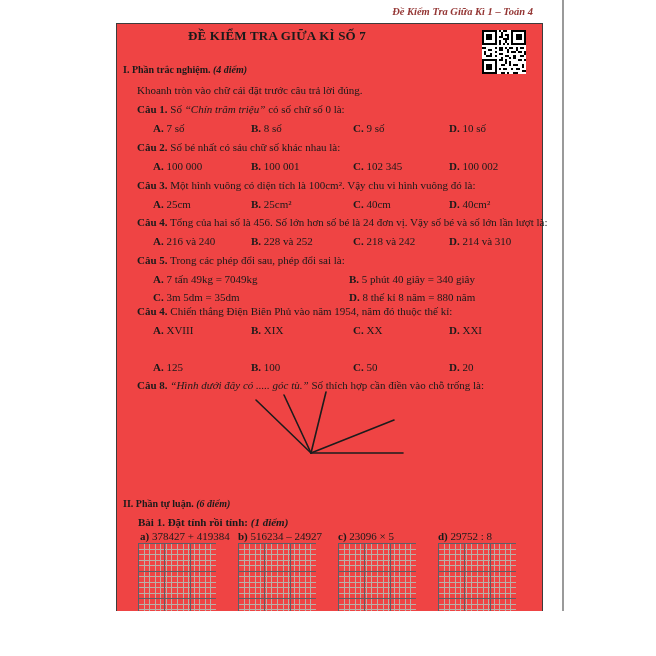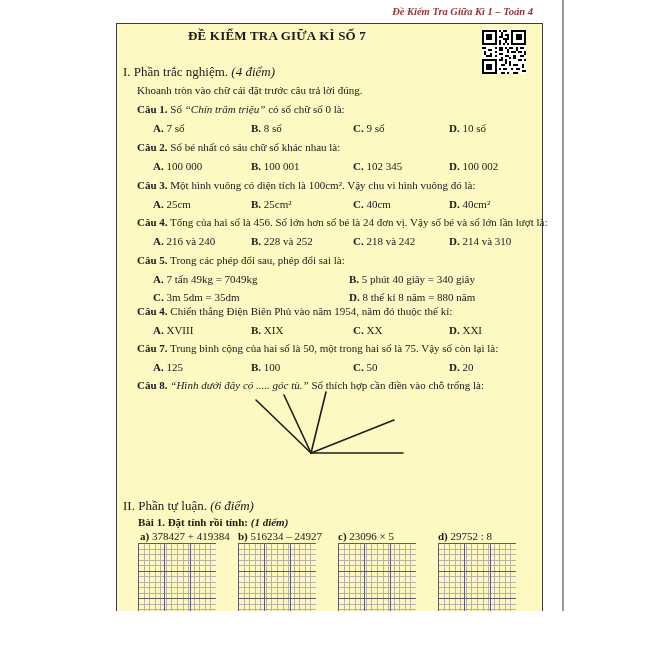--- a/index.html
+++ b/index.html
@@ -2,24 +2,24 @@
 <html><head>
 <meta charset="utf-8">
 <style>
   html,body{margin:0;padding:0;background:#ffffff;}
   .canvas{position:relative;width:656px;height:611px;background:#fff;overflow:hidden;
           font-family:"Liberation Serif","DejaVu Serif",serif;color:#1a1a1a;font-size:11px;line-height:1.25;}
   .red-header{position:absolute;left:233px;top:5px;width:300px;text-align:right;
               font-size:10.5px;font-weight:bold;font-style:italic;color:#943634;}
   .edge-right{position:absolute;left:562px;top:0;width:2px;height:649px;background:#9a9a9a;}
   .edge-bottom{position:absolute;left:90px;top:648px;width:474px;height:2px;background:#a6a6a6;border-bottom:1px solid #7e7e7e;}
-  .box{position:absolute;left:116px;top:23px;width:425px;height:604px;border:1.5px solid #3c3c3c;background:#fef9c3;}
+  .box{position:absolute;left:116px;top:23px;width:425px;height:604px;border:1.5px solid #3c3c3c;background:#ef4444;}
   .title{position:absolute;left:0;top:4px;width:320px;text-align:center;font-weight:bold;font-size:13px;letter-spacing:.2px;}
   .qr{position:absolute;left:365px;top:6px;}
-  .sec{position:absolute;left:6px;font-weight:normal;font-size:13px;white-space:nowrap;}
+  .sec{position:absolute;left:6px;font-weight:bold;font-size:10px;white-space:nowrap;}
   .pts{font-style:italic;}
   .instr{position:absolute;left:20px;white-space:nowrap;}
   .q{position:absolute;left:20px;white-space:nowrap;}
   .lb{font-weight:bold;}
   .it{font-style:italic;}
   .orow{position:absolute;left:0;top:0;width:100%;height:16px;}
   .opt{position:absolute;white-space:nowrap;}
   .c0{left:36px}.c1{left:134px}.c2{left:236px}.c3{left:332px}.c5a{left:36px}.c5b{left:232px}
   .fig{position:absolute;left:135px;top:363px;}
   .bai{position:absolute;left:21px;font-weight:bold;white-space:nowrap;}
@@ -157,21 +157,20 @@
     </div>
 
     <div class="q" style="top:281px"><span class="lb">Câu 4.</span><span> Chiến thắng Điện Biên Phủ vào năm 1954, năm đó thuộc thế kỉ:</span></div>
     <div class="orow" style="top:300px">
       <span class="opt c0"><span class="lb">A.</span> <span>XVIII</span></span>
       <span class="opt c1"><span class="lb">B.</span> <span>XIX</span></span>
       <span class="opt c2"><span class="lb">C.</span> <span>XX</span></span>
       <span class="opt c3"><span class="lb">D.</span> <span>XXI</span></span>
     </div>
 
-    <div class="q" style="top:318px"><span class="lb">Câu 7.</span><span> Trung bình cộng của hai số là 50, một trong hai số là 75. Vậy số còn lại là:</span></div>
     <div class="orow" style="top:337px">
       <span class="opt c0"><span class="lb">A.</span> <span>125</span></span>
       <span class="opt c1"><span class="lb">B.</span> <span>100</span></span>
       <span class="opt c2"><span class="lb">C.</span> <span>50</span></span>
       <span class="opt c3"><span class="lb">D.</span> <span>20</span></span>
     </div>
 
     <div class="q" style="top:355px"><span class="lb">Câu 8.</span><span> </span><span class="it">“Hình dưới đây có ..... góc tù.”</span><span> Số thích hợp cần điền vào chỗ trống là:</span></div>
 
     <svg class="fig" width="160" height="70" viewBox="0 0 160 70">

